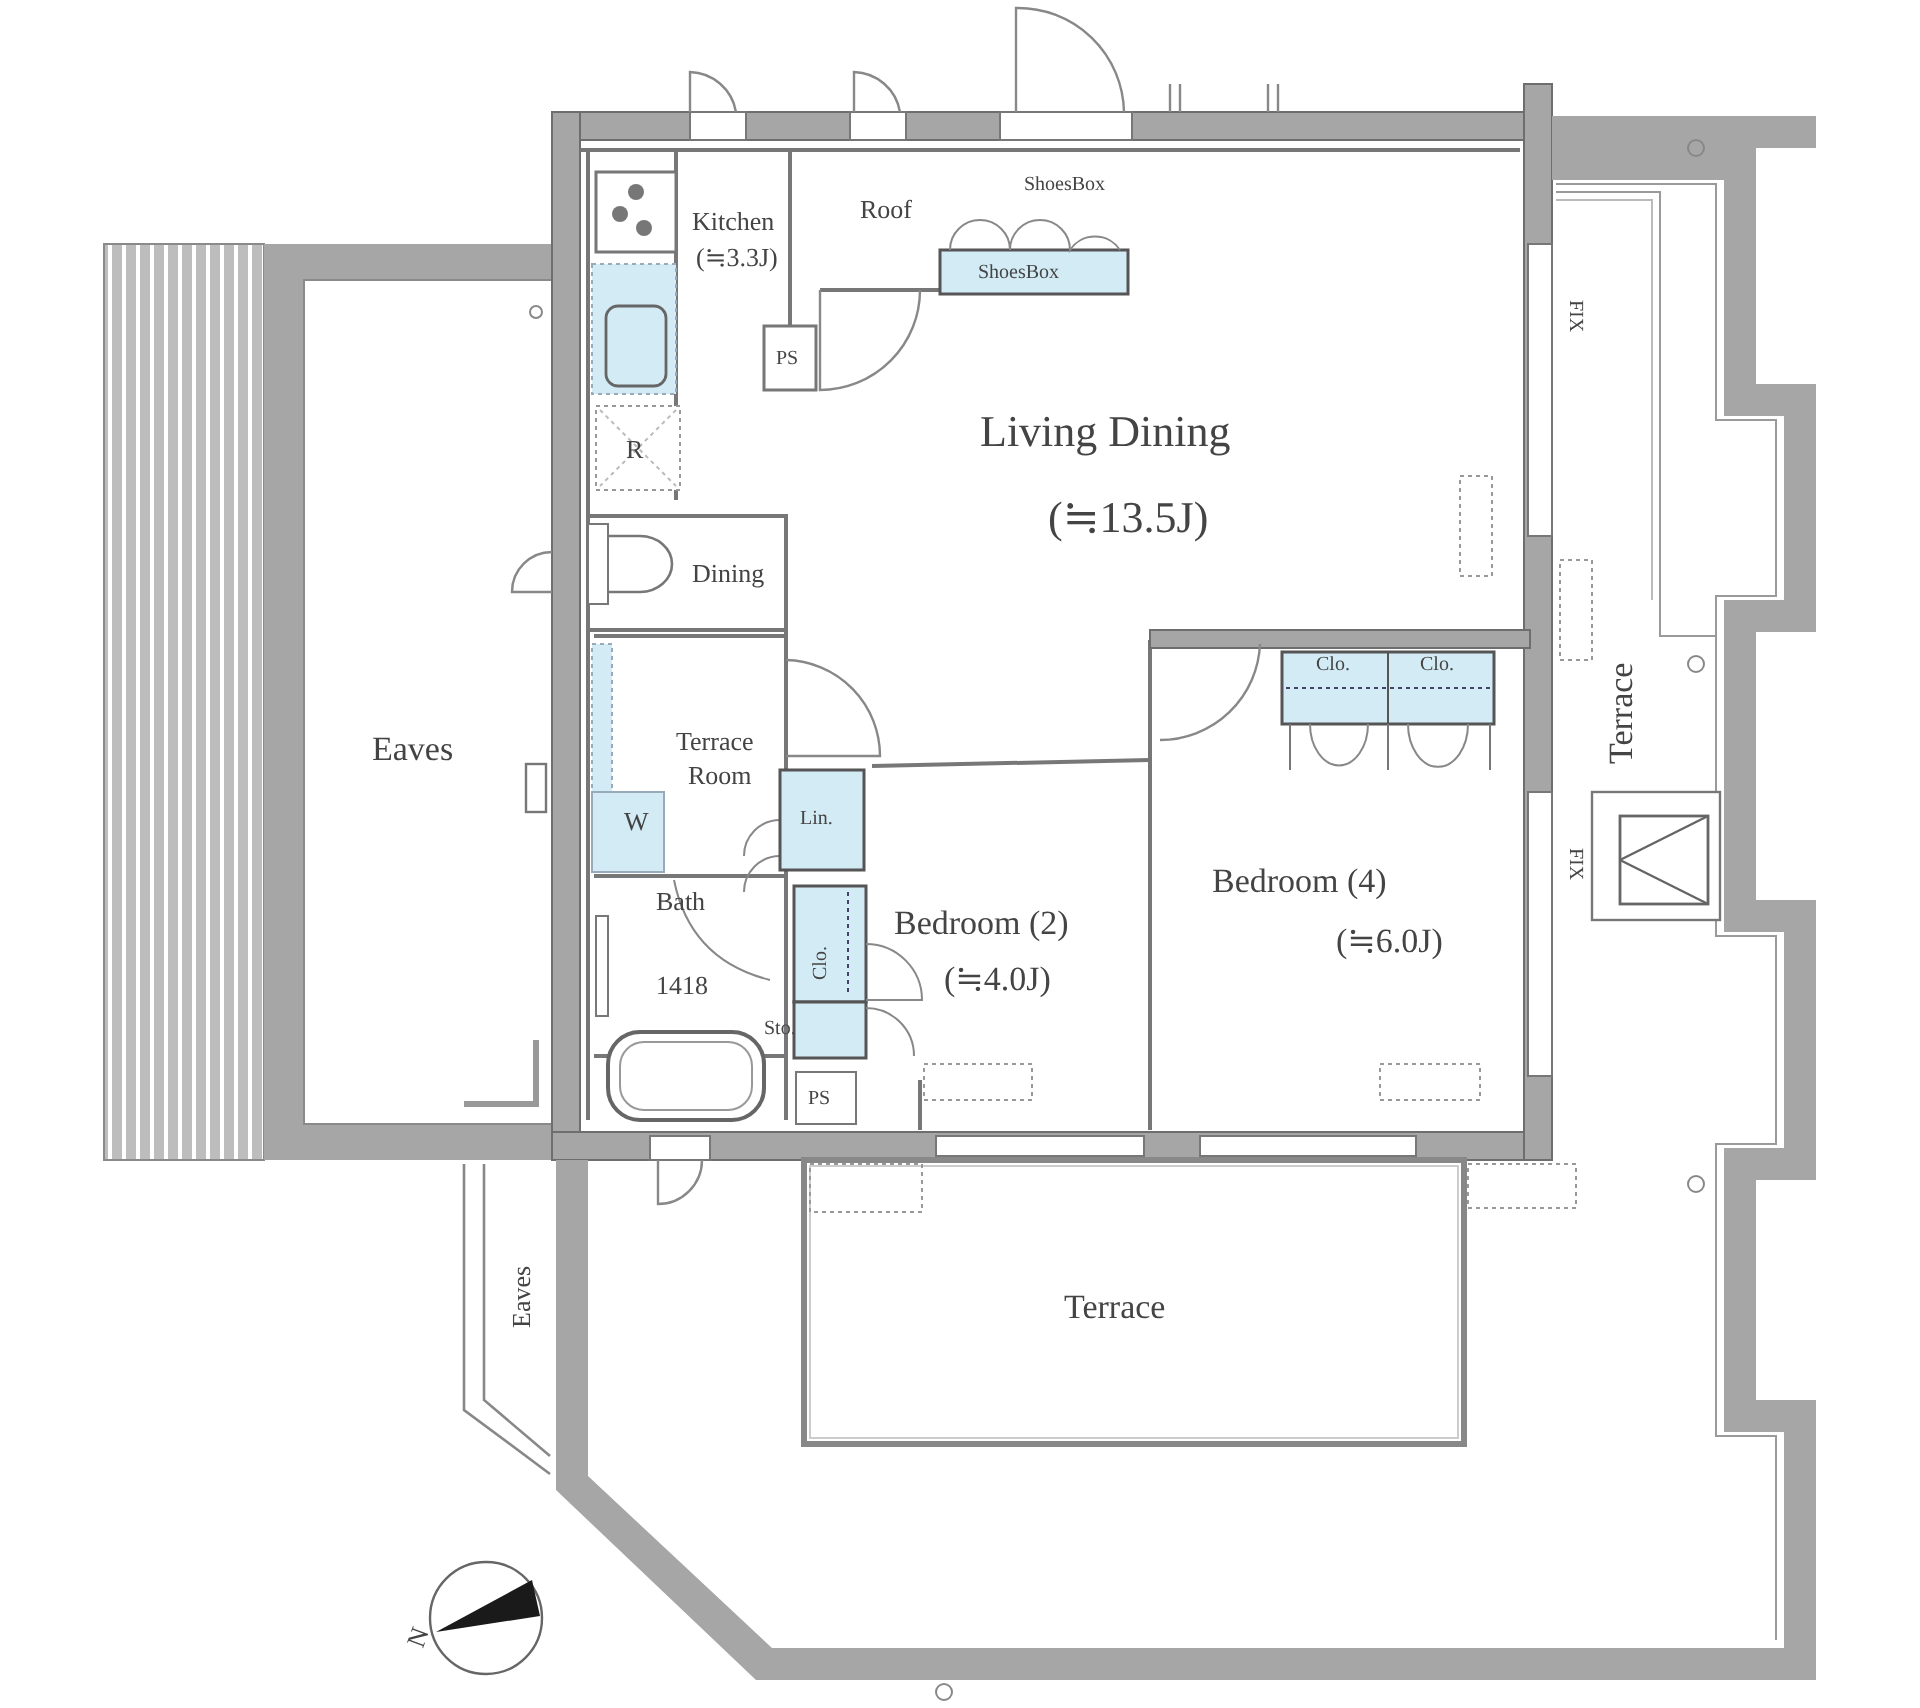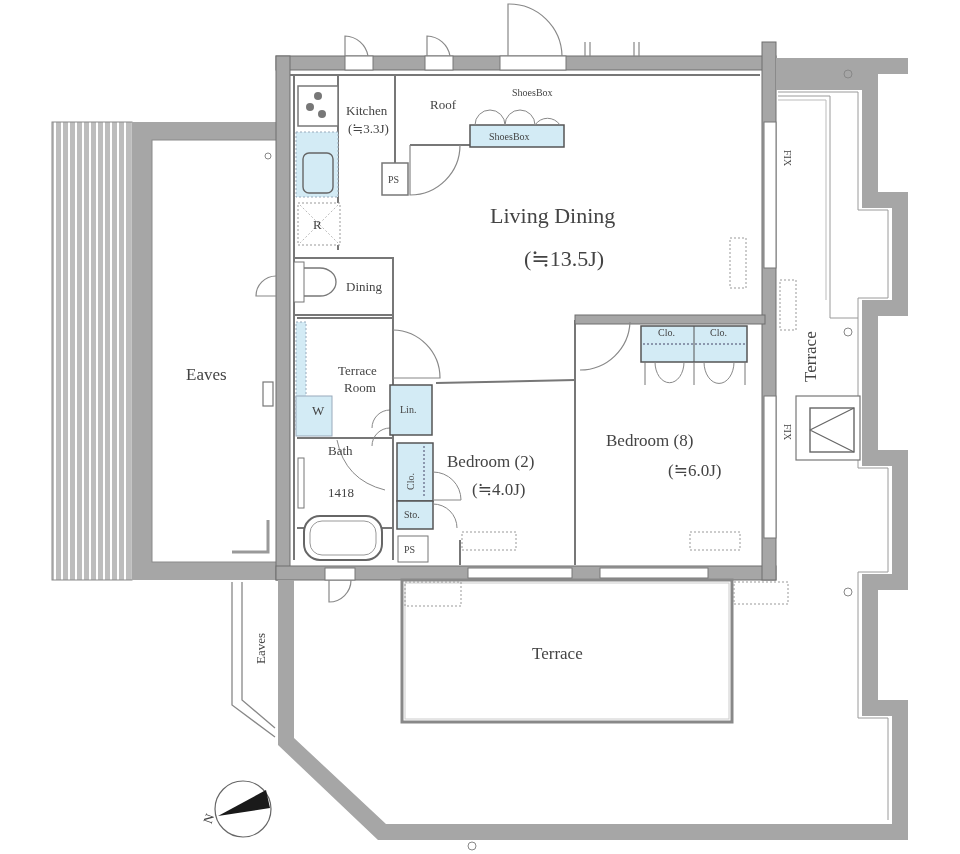--- a/index.html
+++ b/index.html
@@ -183,26 +183,26 @@
 <div class="lbl big" style="left:524px;top:248px;">(≒13.5J)</div>
 
 <div class="lbl sm" style="left:346px;top:280px;">Dining</div>
 <div class="lbl sm" style="left:338px;top:364px;">Terrace</div>
 <div class="lbl sm" style="left:344px;top:381px;">Room</div>
 <div class="lbl sm" style="left:312px;top:404px;">W</div>
 <div class="lbl xs" style="left:400px;top:405px;">Lin.</div>
 <div class="lbl sm" style="left:328px;top:444px;">Bath</div>
 <div class="lbl sm" style="left:328px;top:486px;">1418</div>
 <div class="lbl xs vert" style="left:406px;top:490px;">Clo.</div>
-<div class="lbl xs" style="left:404px;top:510px;">Sto.</div>
+<div class="lbl xs" style="left:382px;top:510px;">Sto.</div>
 <div class="lbl xs" style="left:404px;top:545px;">PS</div>
 
 <div class="lbl med" style="left:447px;top:453px;">Bedroom (2)</div>
 <div class="lbl med" style="left:472px;top:481px;">(≒4.0J)</div>
-<div class="lbl med" style="left:606px;top:432px;">Bedroom (8)</div>
+<div class="lbl med" style="left:606px;top:432px;">Bedroom (4)</div>
 <div class="lbl med" style="left:668px;top:462px;">(≒6.0J)</div>
 <div class="lbl xs" style="left:658px;top:328px;">Clo.</div>
 <div class="lbl xs" style="left:710px;top:328px;">Clo.</div>
 
 <div class="lbl med" style="left:186px;top:366px;">Eaves</div>
 <div class="lbl med" style="left:532px;top:645px;">Terrace</div>
 <div class="lbl med vert" style="left:802px;top:382px;">Terrace</div>
 <div class="lbl sm vert" style="left:254px;top:664px;">Eaves</div>
 <div class="lbl xs vert90" style="left:792px;top:150px;">FIX</div>
 <div class="lbl xs vert90" style="left:792px;top:424px;">FIX</div>

